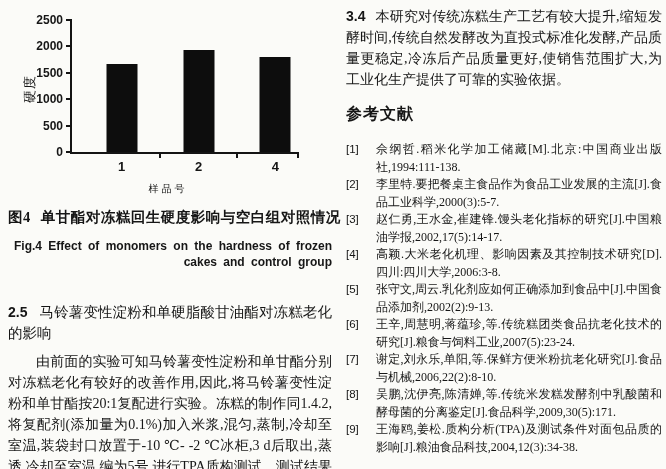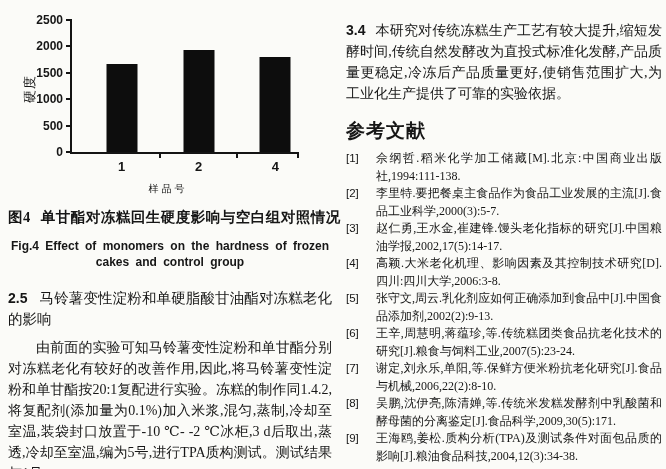--- a/index.html
+++ b/index.html
@@ -44,48 +44,48 @@
   .y-axis-title{
     position:absolute;left:8px;top:74px;transform:rotate(-90deg);
     font-size:13px;letter-spacing:1px;
   }
   .x-axis-title{
     position:absolute;left:160px;top:176px;transform:translateX(-50%);
     font-size:10px;letter-spacing:3px;white-space:nowrap;
   }
 
   
-  .fig-caption{text-align:center;margin-top:4px;}
+  .fig-caption{text-align:right;margin-top:4px;}
   .fig-caption .zh{
     font-weight:700;font-size:14.5px;letter-spacing:.5px;white-space:nowrap;
   }
   .fig-caption .zh .fig-no{margin-right:10px;}
   .fig-caption .en{
     font:600 12px "Liberation Sans","DejaVu Sans",sans-serif;
     margin-top:11px;line-height:16px;word-spacing:3px;
   }
 
   
   .sec-heading{
-    margin-top:18px;font-size:14.5px;line-height:21px;text-align:justify;
+    margin-top:32px;font-size:14.5px;line-height:21px;text-align:justify;
   }
   .sec-heading .sec-no{
     font:700 14px "Liberation Sans","DejaVu Sans",sans-serif;margin-right:12px;
   }
   .para{
     font-size:14px;line-height:21px;text-align:justify;margin-top:7px;
   }
   .para .indent{display:inline-block;width:2em;}
   .para .sec-no{
     font:600 14px "Liberation Sans","DejaVu Sans",sans-serif;margin-right:10px;
   }
 
   
   .ref-header{
-    font-weight:700;font-size:19px;margin:14px 0 6px 0;letter-spacing:1px;
+    font-weight:700;font-size:16px;margin:14px 0 16px 0;letter-spacing:1px;
   }
   .ref-item{
     display:flex;font-size:12px;line-height:17.5px;
   }
   .ref-num{
     flex:0 0 30px;font-family:"Liberation Sans","DejaVu Sans",sans-serif;
     font-size:11.5px;
   }
   .ref-text{flex:1;text-align:justify;}
 </style>
@@ -136,21 +136,21 @@
 
     <div class="sec-heading">
       <span class="sec-no">2.5</span><span>马铃薯变性淀粉和单硬脂酸甘油酯对冻糕老化的影响</span>
     </div>
 
     <div class="para"><span class="indent"></span><span>由前面的实验可知马铃薯变性淀粉和单甘酯分别对冻糕老化有较好的改善作用,因此,将马铃薯变性淀粉和单甘酯按20:1复配进行实验。冻糕的制作同1.4.2,将复配剂(添加量为0.1%)加入米浆,混匀,蒸制,冷却至室温,装袋封口放置于-10 ℃- -2 ℃冰柜,3 d后取出,蒸透,冷却至室温,编为5号,进行TPA质构测试。测试结果与1号</span></div>
   </div>
 
   <div class="col-right">
 
-    <div class="para" style="margin-top:14px;">
+    <div class="para" style="margin-top:0;">
       <span class="sec-no">3.4</span><span>本研究对传统冻糕生产工艺有较大提升,缩短发酵时间,传统自然发酵改为直投式标准化发酵,产品质量更稳定,冷冻后产品质量更好,使销售范围扩大,为工业化生产提供了可靠的实验依据。</span>
     </div>
 
     <div class="ref-header">参考文献</div>
 
     <div id="ref-list">
       <div class="ref-item">
         <span class="ref-num">[1]</span>
         <span class="ref-text">佘纲哲.稻米化学加工储藏[M].北京:中国商业出版社,1994:111-138.</span>
       </div>

